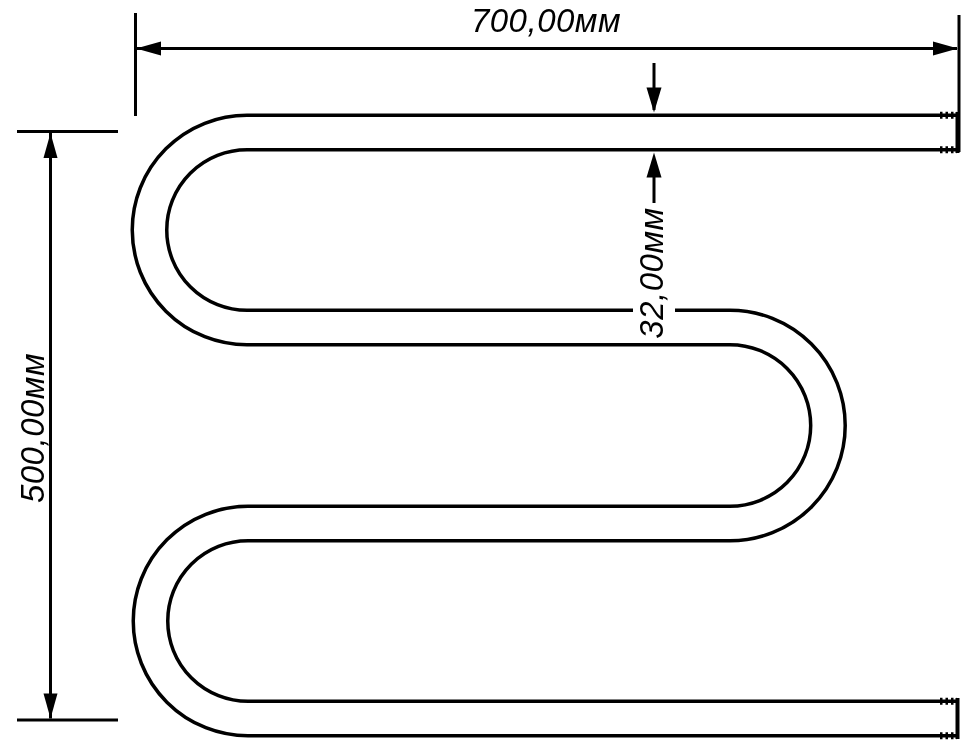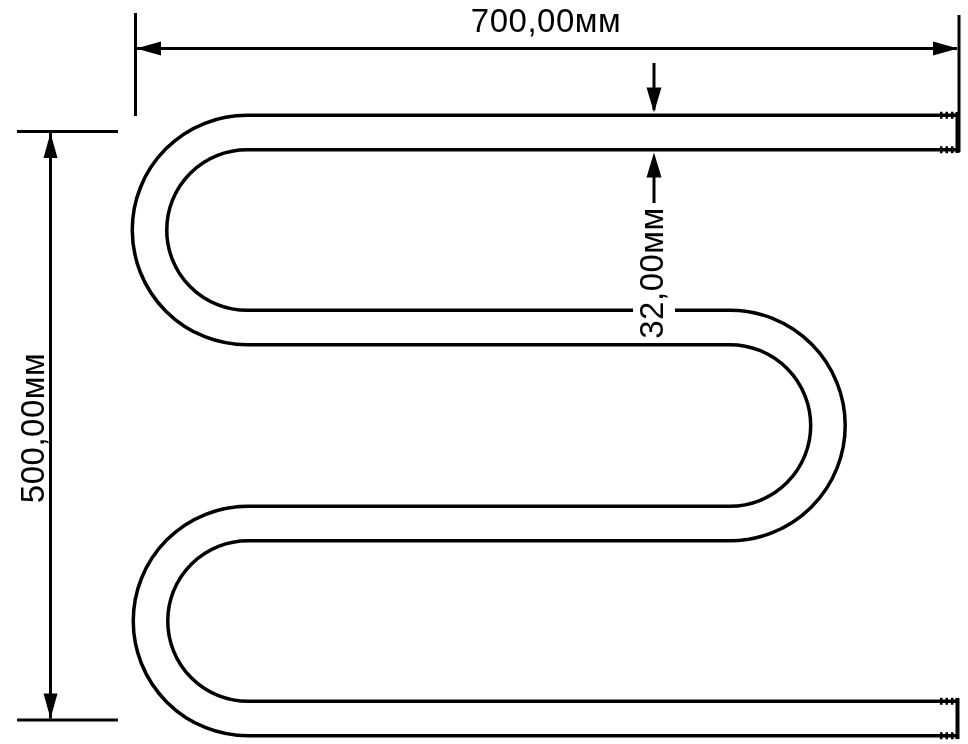--- a/index.html
+++ b/index.html
@@ -7,20 +7,21 @@
     padding: 0;
     background: #ffffff;
   }
   .stage {
     position: relative;
     width: 968px;
     height: 744px;
     background: #ffffff;
     overflow: hidden;
     font-family: "Liberation Sans", sans-serif;
+    font-style: italic;
   }
   svg { display: block; }
   .dim-text {
     font-family: "Liberation Sans", sans-serif;
     font-size: 33px;
     fill: #000000;
     letter-spacing: 0.5px;
   }
 </style>
 </head>

